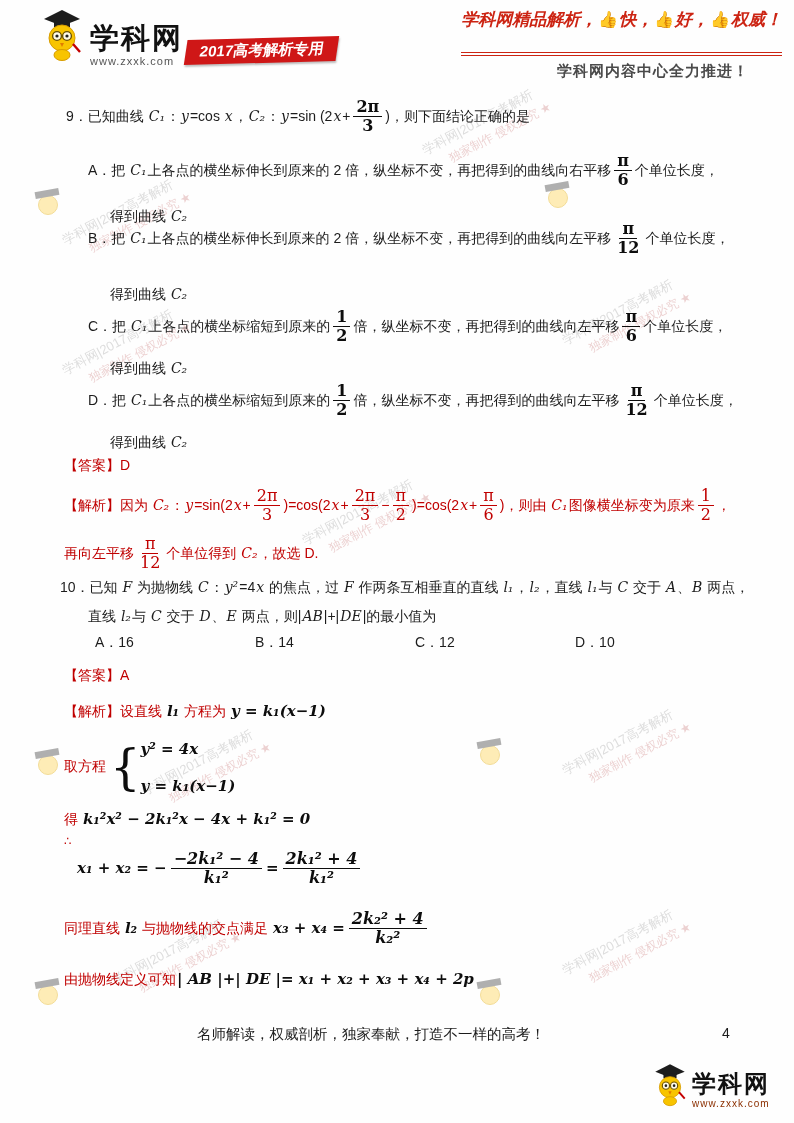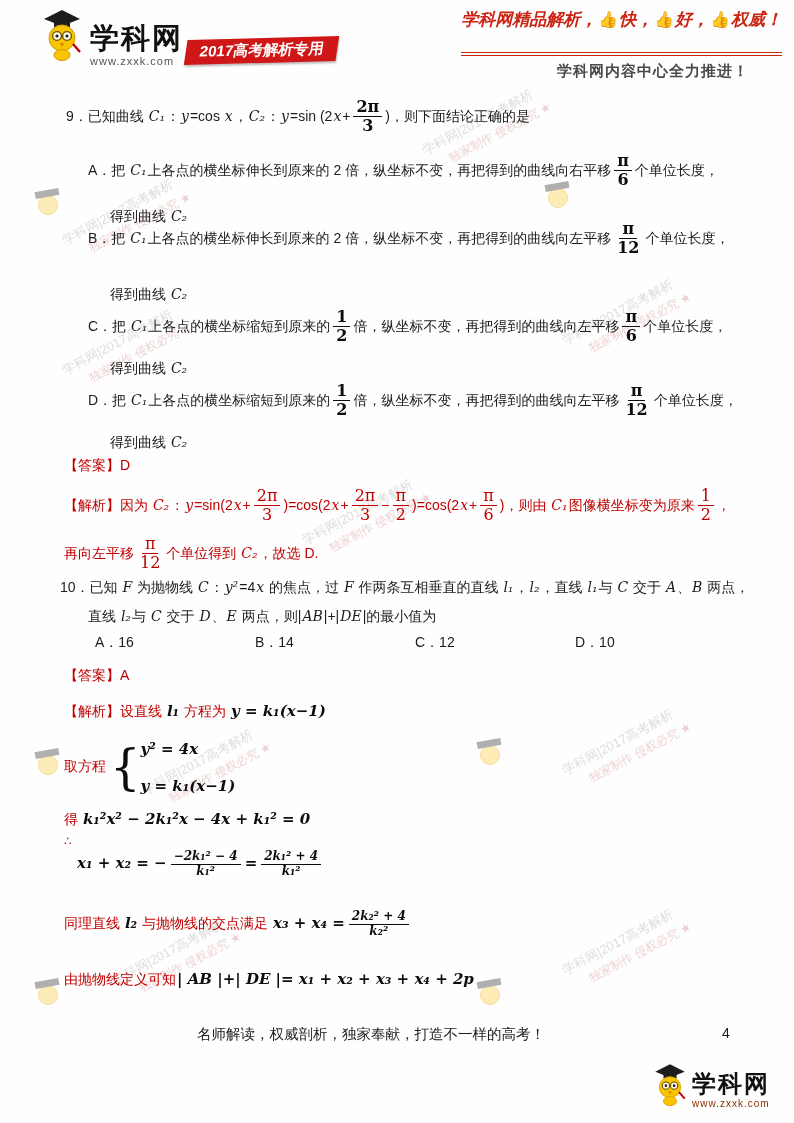--- a/index.html
+++ b/index.html
@@ -26,21 +26,21 @@
   .line-red{color:#c00000;}
   .seg-t{}
   .seg-m{font-family:"DejaVu Serif","Liberation Serif",serif;font-style:italic;padding:0 1px;}
   .seg-b{font-family:"DejaVu Serif","Liberation Serif",serif;font-style:italic;font-weight:bold;
          color:#0d0d0d;padding:0 1px;font-size:15px;}
   .frac{display:inline-flex;flex-direction:column;align-items:center;vertical-align:middle;
         margin:0 3px;font-family:"DejaVu Serif","Liberation Serif",serif;line-height:1.15;font-size:16px;}
   .frac .num{padding:0 3px;border-bottom:1.4px solid currentColor;}
   .frac .den{padding:0 3px;}
   .line-black .frac{font-weight:bold;color:#0d0d0d;}
-  .frac.bold{font-weight:bold;font-style:italic;color:#0d0d0d;font-size:12px;}
+  .frac.bold{font-weight:bold;font-style:italic;color:#0d0d0d;font-size:16px;}
   .sys{display:inline-flex;align-items:center;vertical-align:middle;margin-left:4px;}
   .sys .brace{font-size:48px;font-weight:400;line-height:.85;color:#0d0d0d;
               font-family:"DejaVu Serif","Liberation Serif",serif;}
   .sys .syscol{display:flex;flex-direction:column;gap:19px;}
   .sys .sysrow{font-family:"DejaVu Serif","Liberation Serif",serif;font-style:italic;font-weight:bold;
                color:#0d0d0d;font-size:15px;line-height:1.2;}
   .choice{position:absolute;top:0;}
 
   
   .wm{position:absolute;transform:rotate(-28deg);color:#bdbdbd;opacity:.5;font-size:13px;

